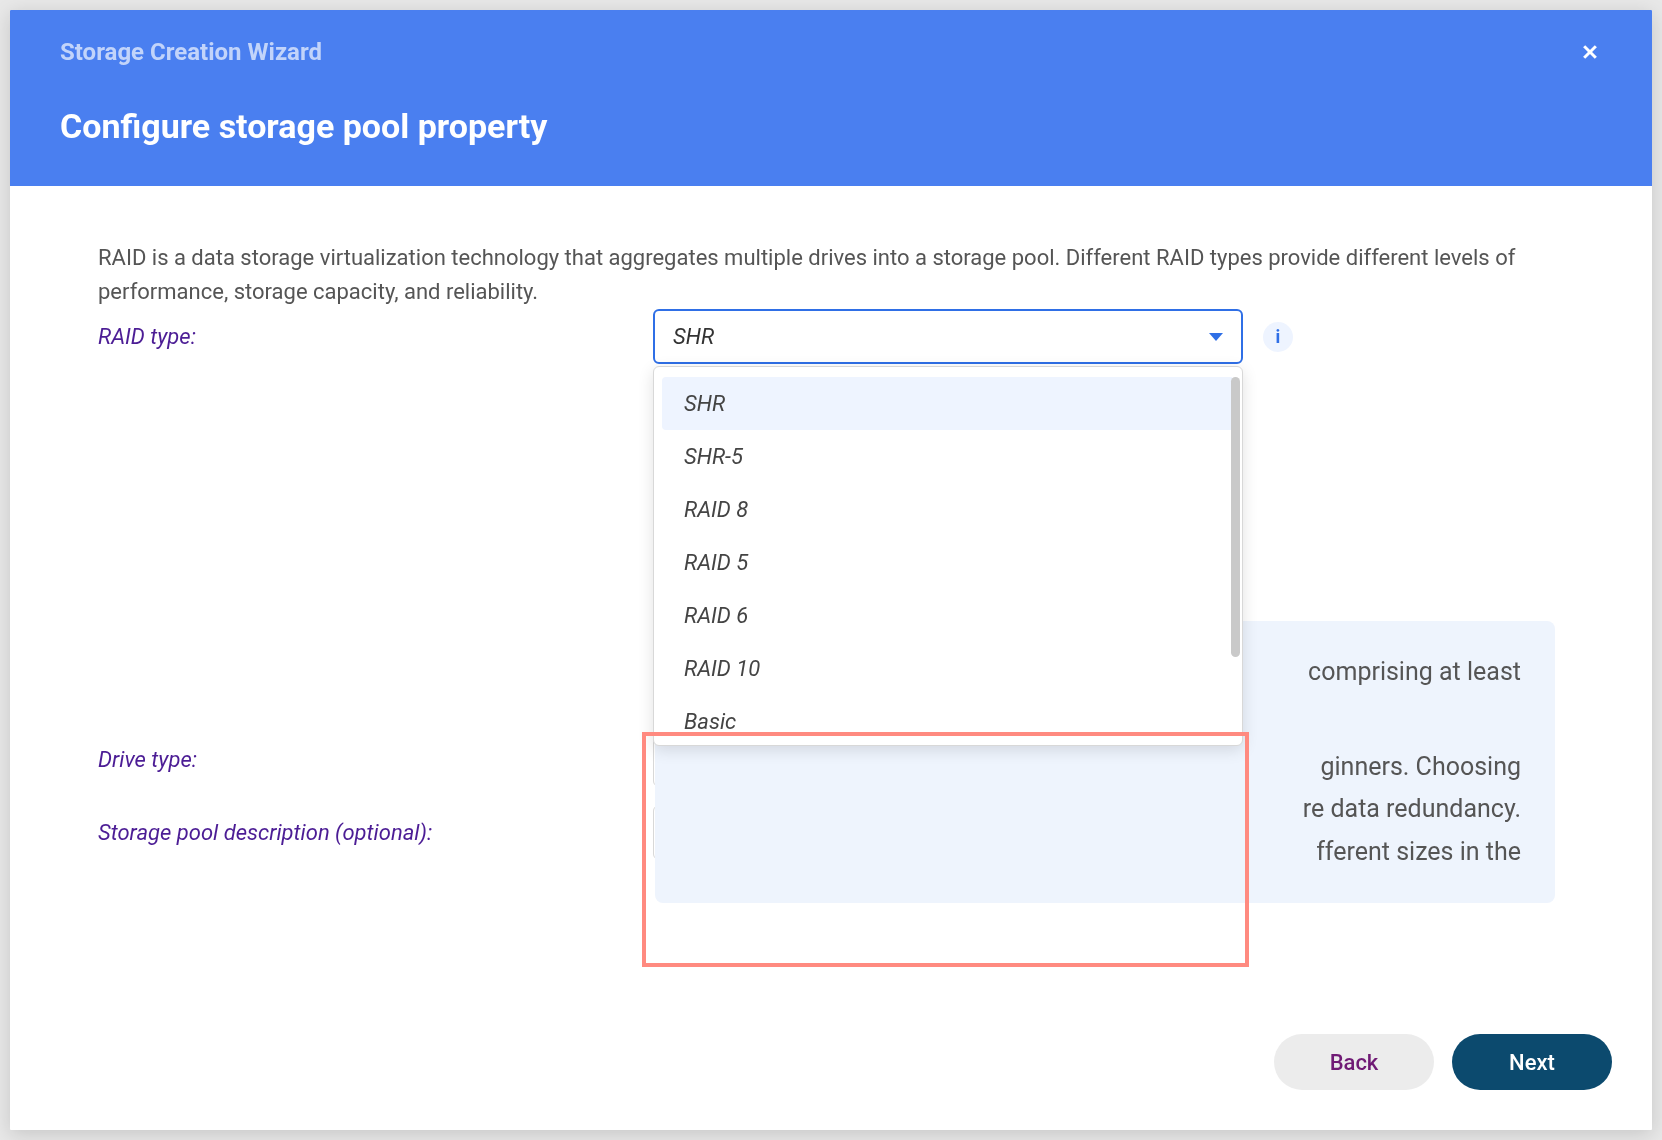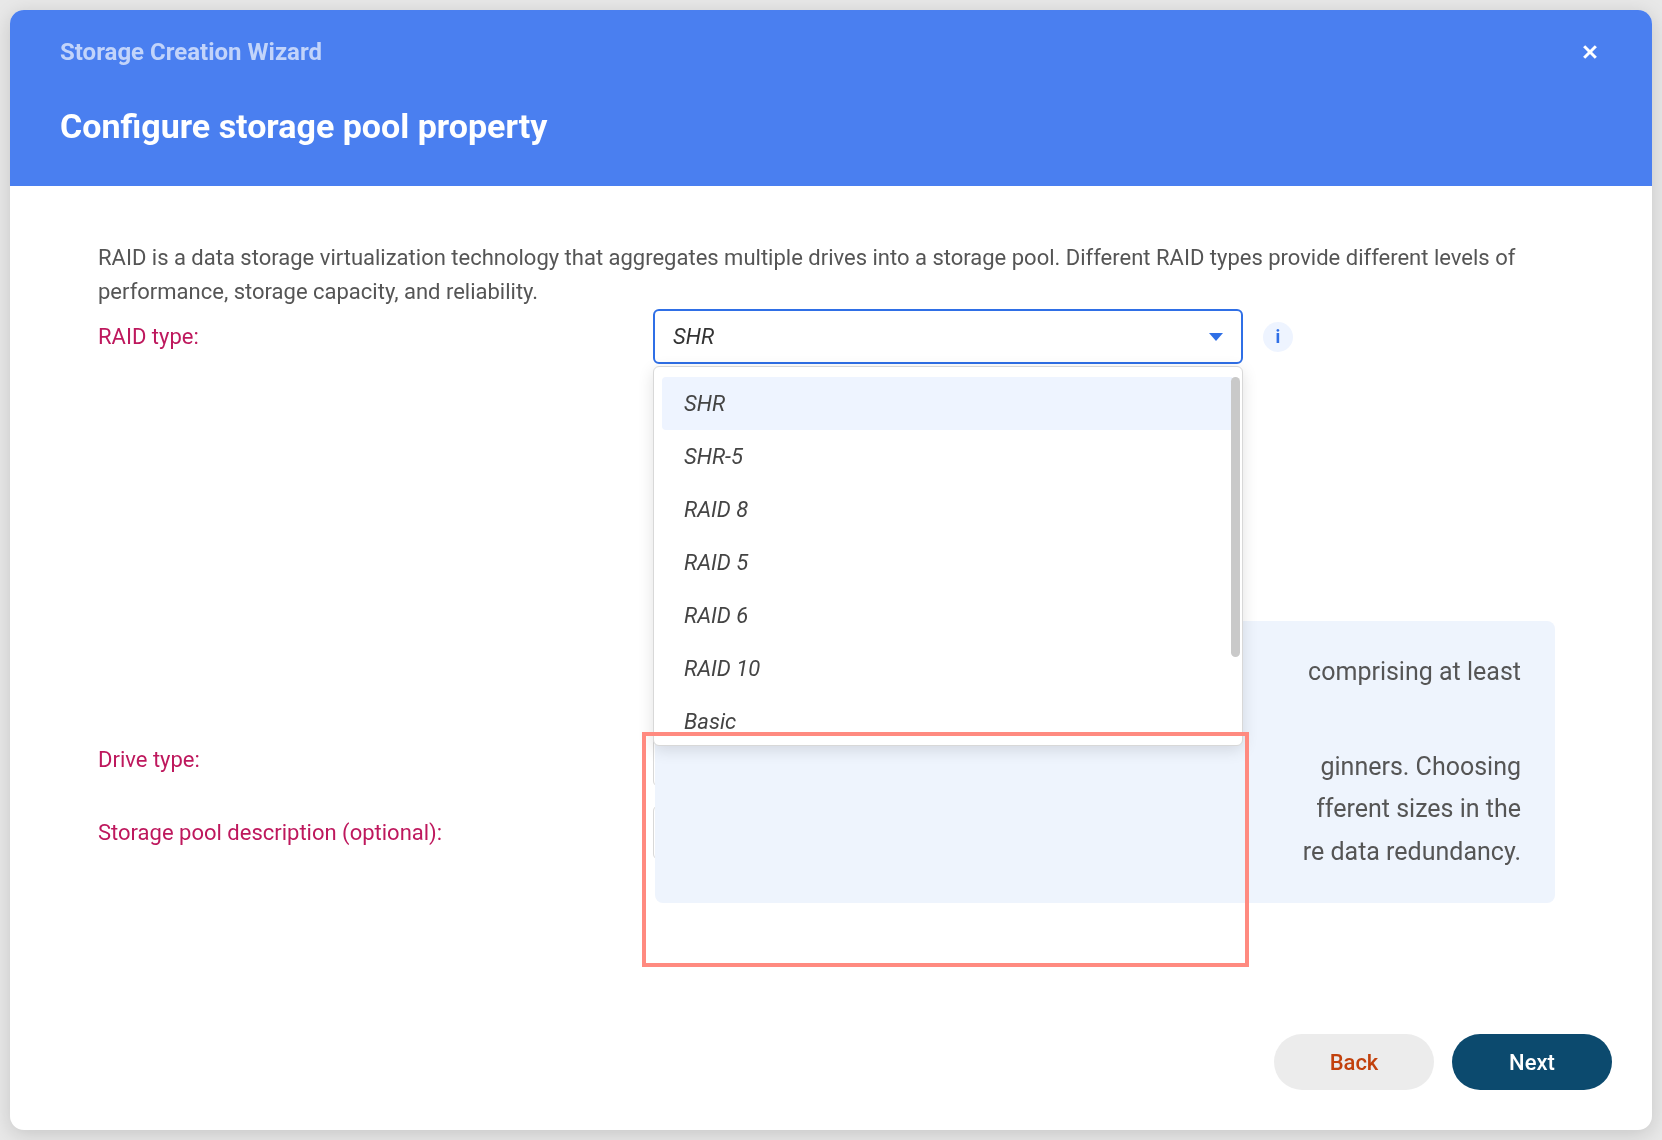--- a/index.html
+++ b/index.html
@@ -10,21 +10,21 @@
     }
     body {
       background: #e8e8e8;
       padding: 10px;
       width: 1662px;
       height: 1140px;
       overflow: hidden;
     }
     .dialog {
       background: #fff;
-      border-radius: 14px;
+      border-radius: 1px;
       width: 100%;
       height: 100%;
       display: flex;
       flex-direction: column;
       box-shadow: 0 4px 20px rgba(0,0,0,0.15);
       overflow: hidden;
       position: relative;
     }
     .header {
       background: #4a7ff0;
@@ -72,21 +72,22 @@
       color: #555;
     }
     .form-row {
       display: flex;
       align-items: center;
       margin-bottom: 18px;
     }
     .form-label {
       width: 555px;
       flex-shrink: 0;
-      color: #be185d;
+      color: #4c1d95;
+      font-style: italic;
     }
     .select-wrap {
       position: relative;
       width: 590px;
       font-style: italic;
     }
     .select-field {
       width: 100%;
       height: 55px;
       border: 2px solid #2f6fe6;
@@ -214,21 +215,21 @@
       font-size: 22px;
       font-weight: 500;
       border: none;
       cursor: pointer;
       display: flex;
       align-items: center;
       justify-content: center;
     }
     .btn-secondary {
       background: #ececec;
-      color: #c2410c;
+      color: #701a75;
     }
     .btn-primary {
       background: #0c4a6e;
       color: #fff;
     }
   </style>
 </head>
 <body>
 
 <div class="dialog">
@@ -273,22 +274,22 @@
         <span>i</span>
       </div>
     </div>
 
     <div class="info-panel">
       <div style="text-align:right;">
         <span> comprising at least</span>
       </div>
       <div style="height:52px;"></div>
       <div style="text-align:right;"><span>ginners. Choosing</span></div>
+      <div style="text-align:right;"><span>re data redundancy.</span></div>
       <div style="text-align:right;"><span>fferent sizes in the</span></div>
-      <div style="text-align:right;"><span>re data redundancy.</span></div>
     </div>
 
     <div style="height:350px;"></div>
 
     <div class="form-row">
       <div class="form-label">Drive type:</div>
       <div class="drive-display">
         <span style="white-space:nowrap;">SATA HDD (Number of drives:  4)</span>
       </div>
     </div>

